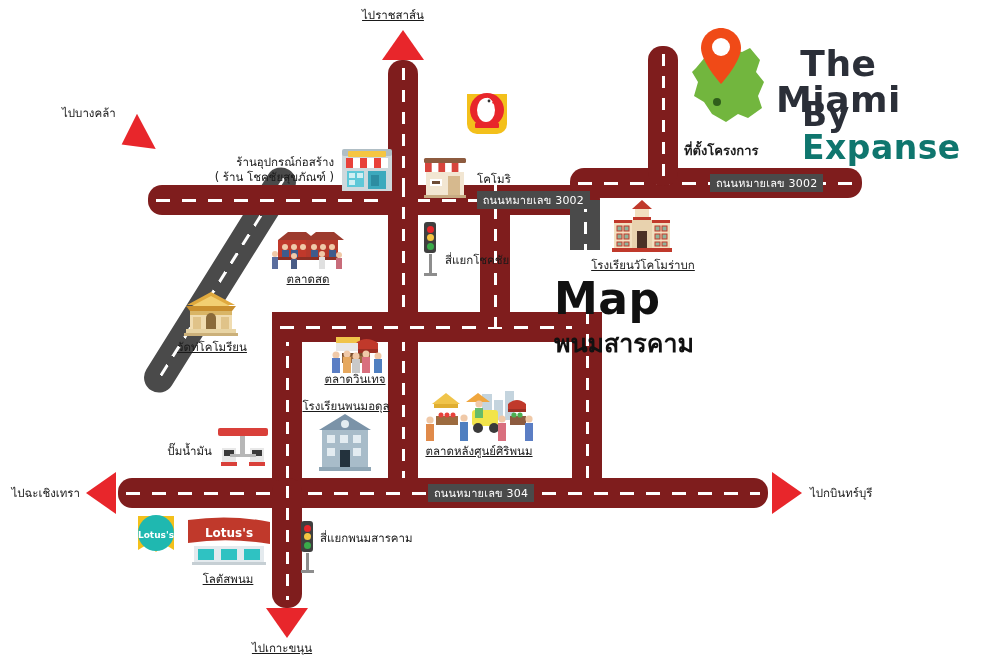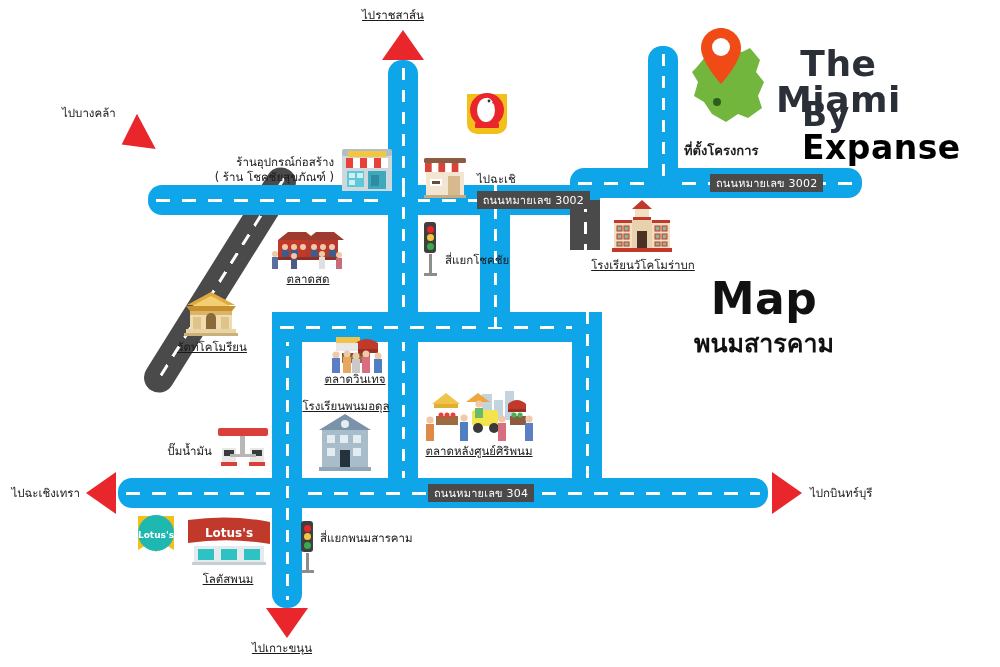--- a/index.html
+++ b/index.html
@@ -10,21 +10,21 @@
   #stage{
     position:relative;
     width:1000px;
     height:667px;
     background:#ffffff;
     overflow:hidden;
   }
   
   .road{
     position:absolute;
-    background:#0ea5e9;
+    background:#7f1d1d;
     border-radius:14px;
   }
   .road.h{height:30px;}
   .road.v{width:30px;}
   .road-plain{border-radius:0;}
   
   .dash-h{
     position:absolute;
     height:3px;
     top:50%;
@@ -83,22 +83,22 @@
     line-height:1.35;
   }
   .lbl.c{text-align:center;text-decoration:underline;}
   .lbl.r{text-align:right;}
   
   .poi{position:absolute;}
   
   #brand{position:absolute;}
   .brand-l1{font-size:36px;font-weight:700;color:#2b2f38;letter-spacing:.5px;line-height:1;text-align:center;}
   .brand-l2{font-size:33px;font-weight:700;color:#2b2f38;letter-spacing:.5px;line-height:1;}
-  .brand-l2 .exp{color:#000000;}
-  #maptitle{position:absolute;text-align:center;}
+  .brand-l2 .exp{color:#0f766e;}
+  #maptitle{position:absolute;text-align:left;}
   .mt-en{font-size:44px;font-weight:700;color:#111;line-height:1.05;letter-spacing:.5px;}
   .mt-th1{font-size:26px;font-weight:700;color:#111;line-height:1.25;}
   .mt-th2{font-size:25px;font-weight:700;color:#111;line-height:1.25;}
   
   .tl-pole{position:absolute;width:3px;background:#8d8d8d;}
   .tl-box{position:absolute;width:12px;border-radius:3px;background:#3f3f3f;padding:2px 0;}
   .tl-lamp{width:7px;height:7px;border-radius:50%;margin:1.5px auto;}
   .tl-base{position:absolute;width:13px;height:3px;background:#8d8d8d;}
 </style>
 </head>
@@ -221,21 +221,21 @@
         <path d="M5 11 h6.7 v9 h-6.7 z" fill="#d8443c"></path>
         <path d="M18.4 11 h6.7 v9 h-6.7 z" fill="#d8443c"></path>
         <path d="M31.7 11 h6.7 v9 h-6.7 z" fill="#d8443c"></path>
       </g>
       <rect x="28" y="24" width="12" height="20" fill="#d6b98e"></rect>
       <rect x="10" y="27" width="12" height="7" fill="#fff"></rect>
       <rect x="12" y="29" width="8" height="3" fill="#6d4c36"></rect>
       <rect x="4" y="43" width="42" height="3" fill="#c7ab83"></rect>
     </svg>
   </div>
-  <div class="lbl" style="left:477px;top:172px;">ไปฉะเชิ</div>
+  <div class="lbl" style="left:477px;top:172px;">โคโมริ</div>
 
   <div class="poi" style="left:424px;top:222px;">
     <div class="tl-box" style="left:0;top:0;">
       <div class="tl-lamp" style="background:#e8262b;"></div>
       <div class="tl-lamp" style="background:#f5c542;"></div>
       <div class="tl-lamp" style="background:#3aab4a;"></div>
     </div>
     <div class="tl-pole" style="left:4.5px;top:32px;height:20px;"></div>
     <div class="tl-base" style="left:-0.5px;top:51px;"></div>
   </div>

